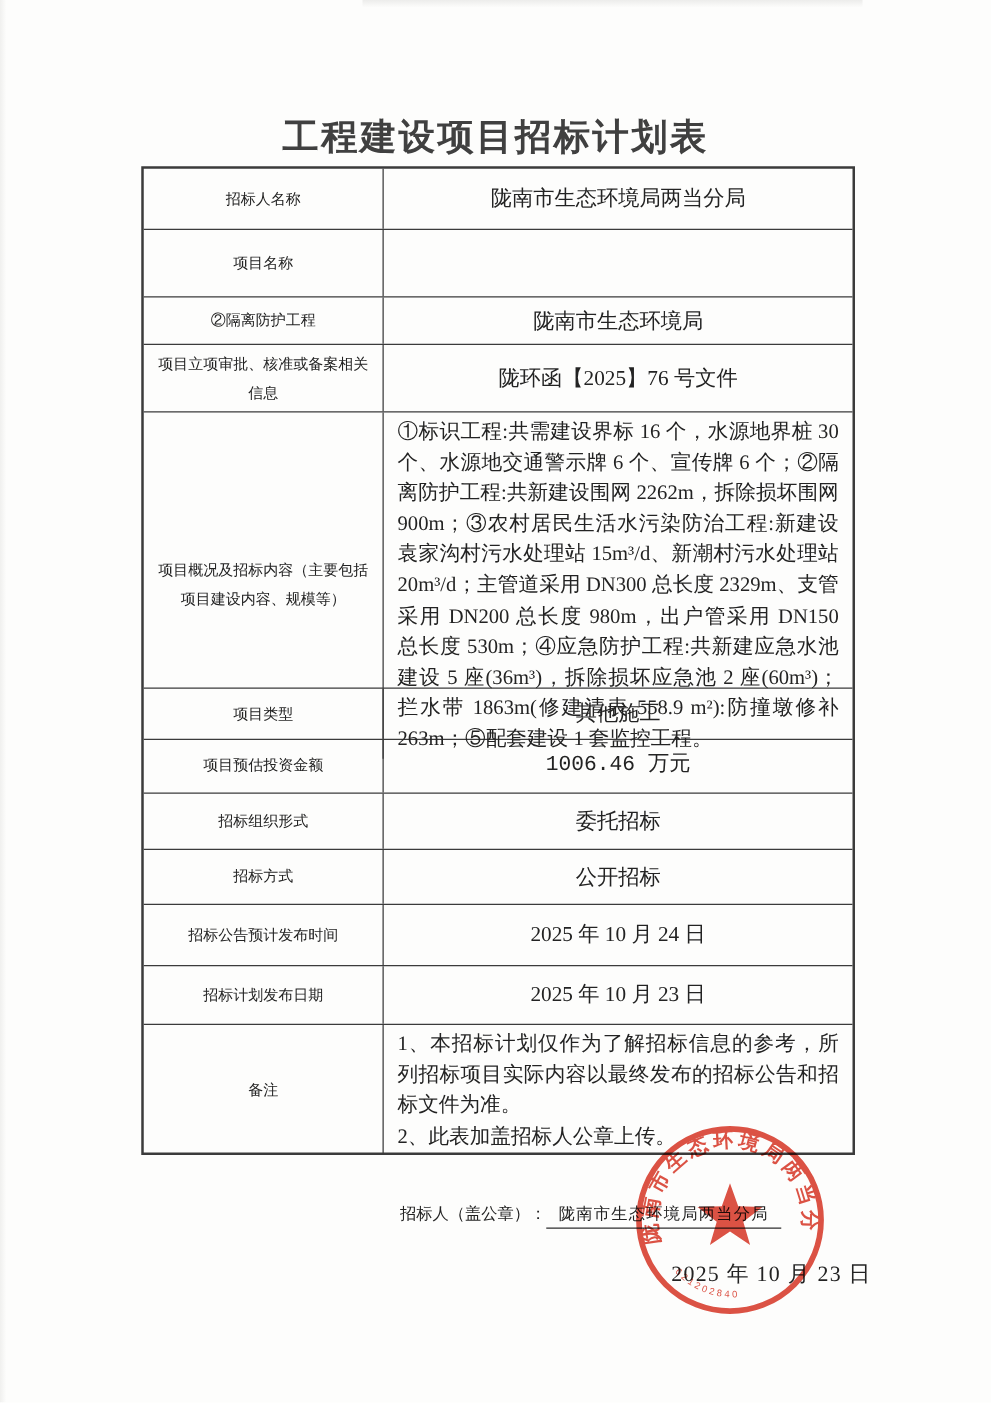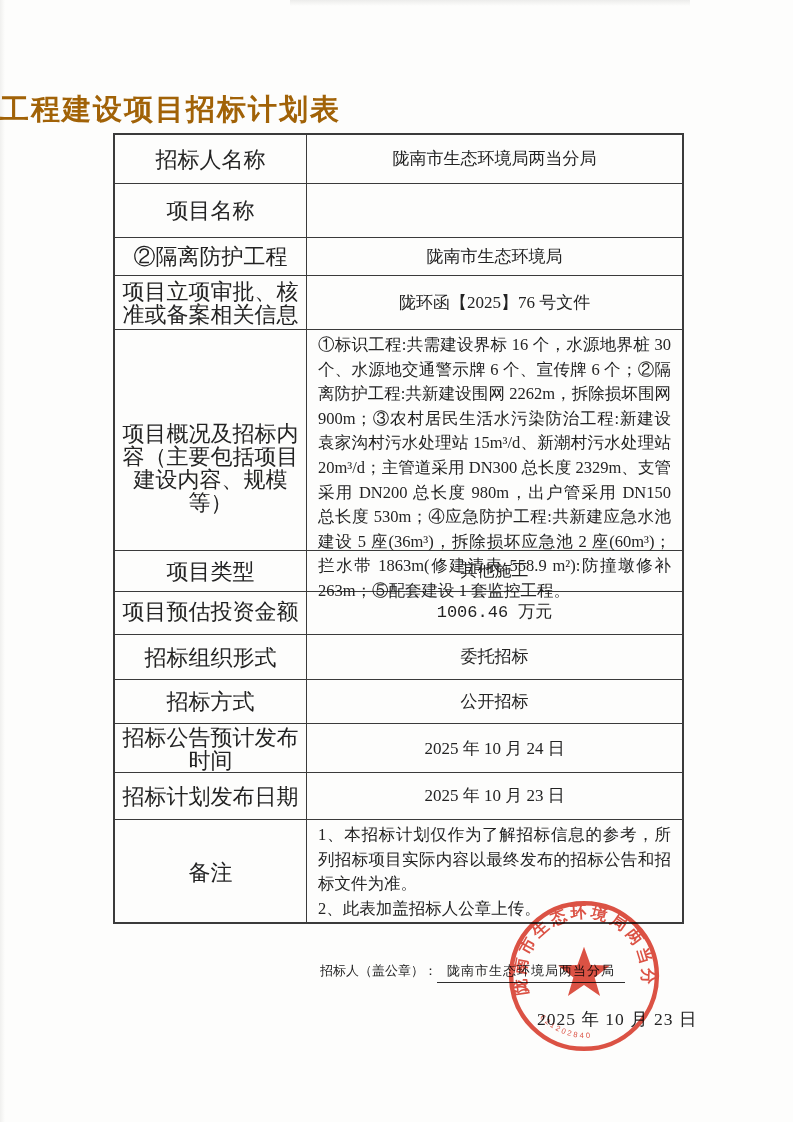--- a/index.html
+++ b/index.html
@@ -16,23 +16,23 @@
     background:linear-gradient(to bottom,#d8d8d6,rgba(255,255,255,0));
     opacity:.45;
   }
   .scan-edge-left{
     position:absolute;top:0;left:0;width:5px;height:1122px;
     background:linear-gradient(to right,#e3e3e1,rgba(255,255,255,0));
     opacity:.5;
   }
   .doc-title{
     position:absolute;top:90px;left:0;width:793px;
-    text-align:left;
+    text-align:center;
     font-family:"Liberation Sans","DejaVu Sans",sans-serif;
-    font-weight:bold;font-size:29px;letter-spacing:2px;color:#a16207;
+    font-weight:bold;font-size:29px;letter-spacing:2px;color:#404040;
   }
   .tender-table{
     position:absolute;left:113px;top:133px;width:571px;
     border:2px solid #3b3b3b;
     box-sizing:border-box;
     background:transparent;
   }
   .trow{
     display:grid;grid-template-columns:192px 1fr;
     box-sizing:border-box;
@@ -47,21 +47,21 @@
   .trow:nth-of-type(7){height:43px;font-family:Liberation Mono, monospace;}
   .trow:nth-of-type(8){height:45px;}
   .trow:nth-of-type(9){height:44px;}
   .trow:nth-of-type(10){height:49px;}
   .trow:nth-of-type(11){height:47px;}
   .trow:nth-of-type(12){height:103px;}
   .lbl{
     border-right:1.4px solid #3b3b3b;
     display:flex;align-items:center;justify-content:center;
     text-align:center;
-    font-size:22px;line-height:23px;
+    font-size:12px;line-height:23px;
     padding:2px 7px;box-sizing:border-box;
   }
   .val{
     display:flex;flex-direction:column;align-items:center;justify-content:center;
     text-align:center;
     font-size:17px;line-height:24px;
     padding:3px 11px;box-sizing:border-box;
   }
   .val.long{
     align-items:flex-start;justify-content:center;

